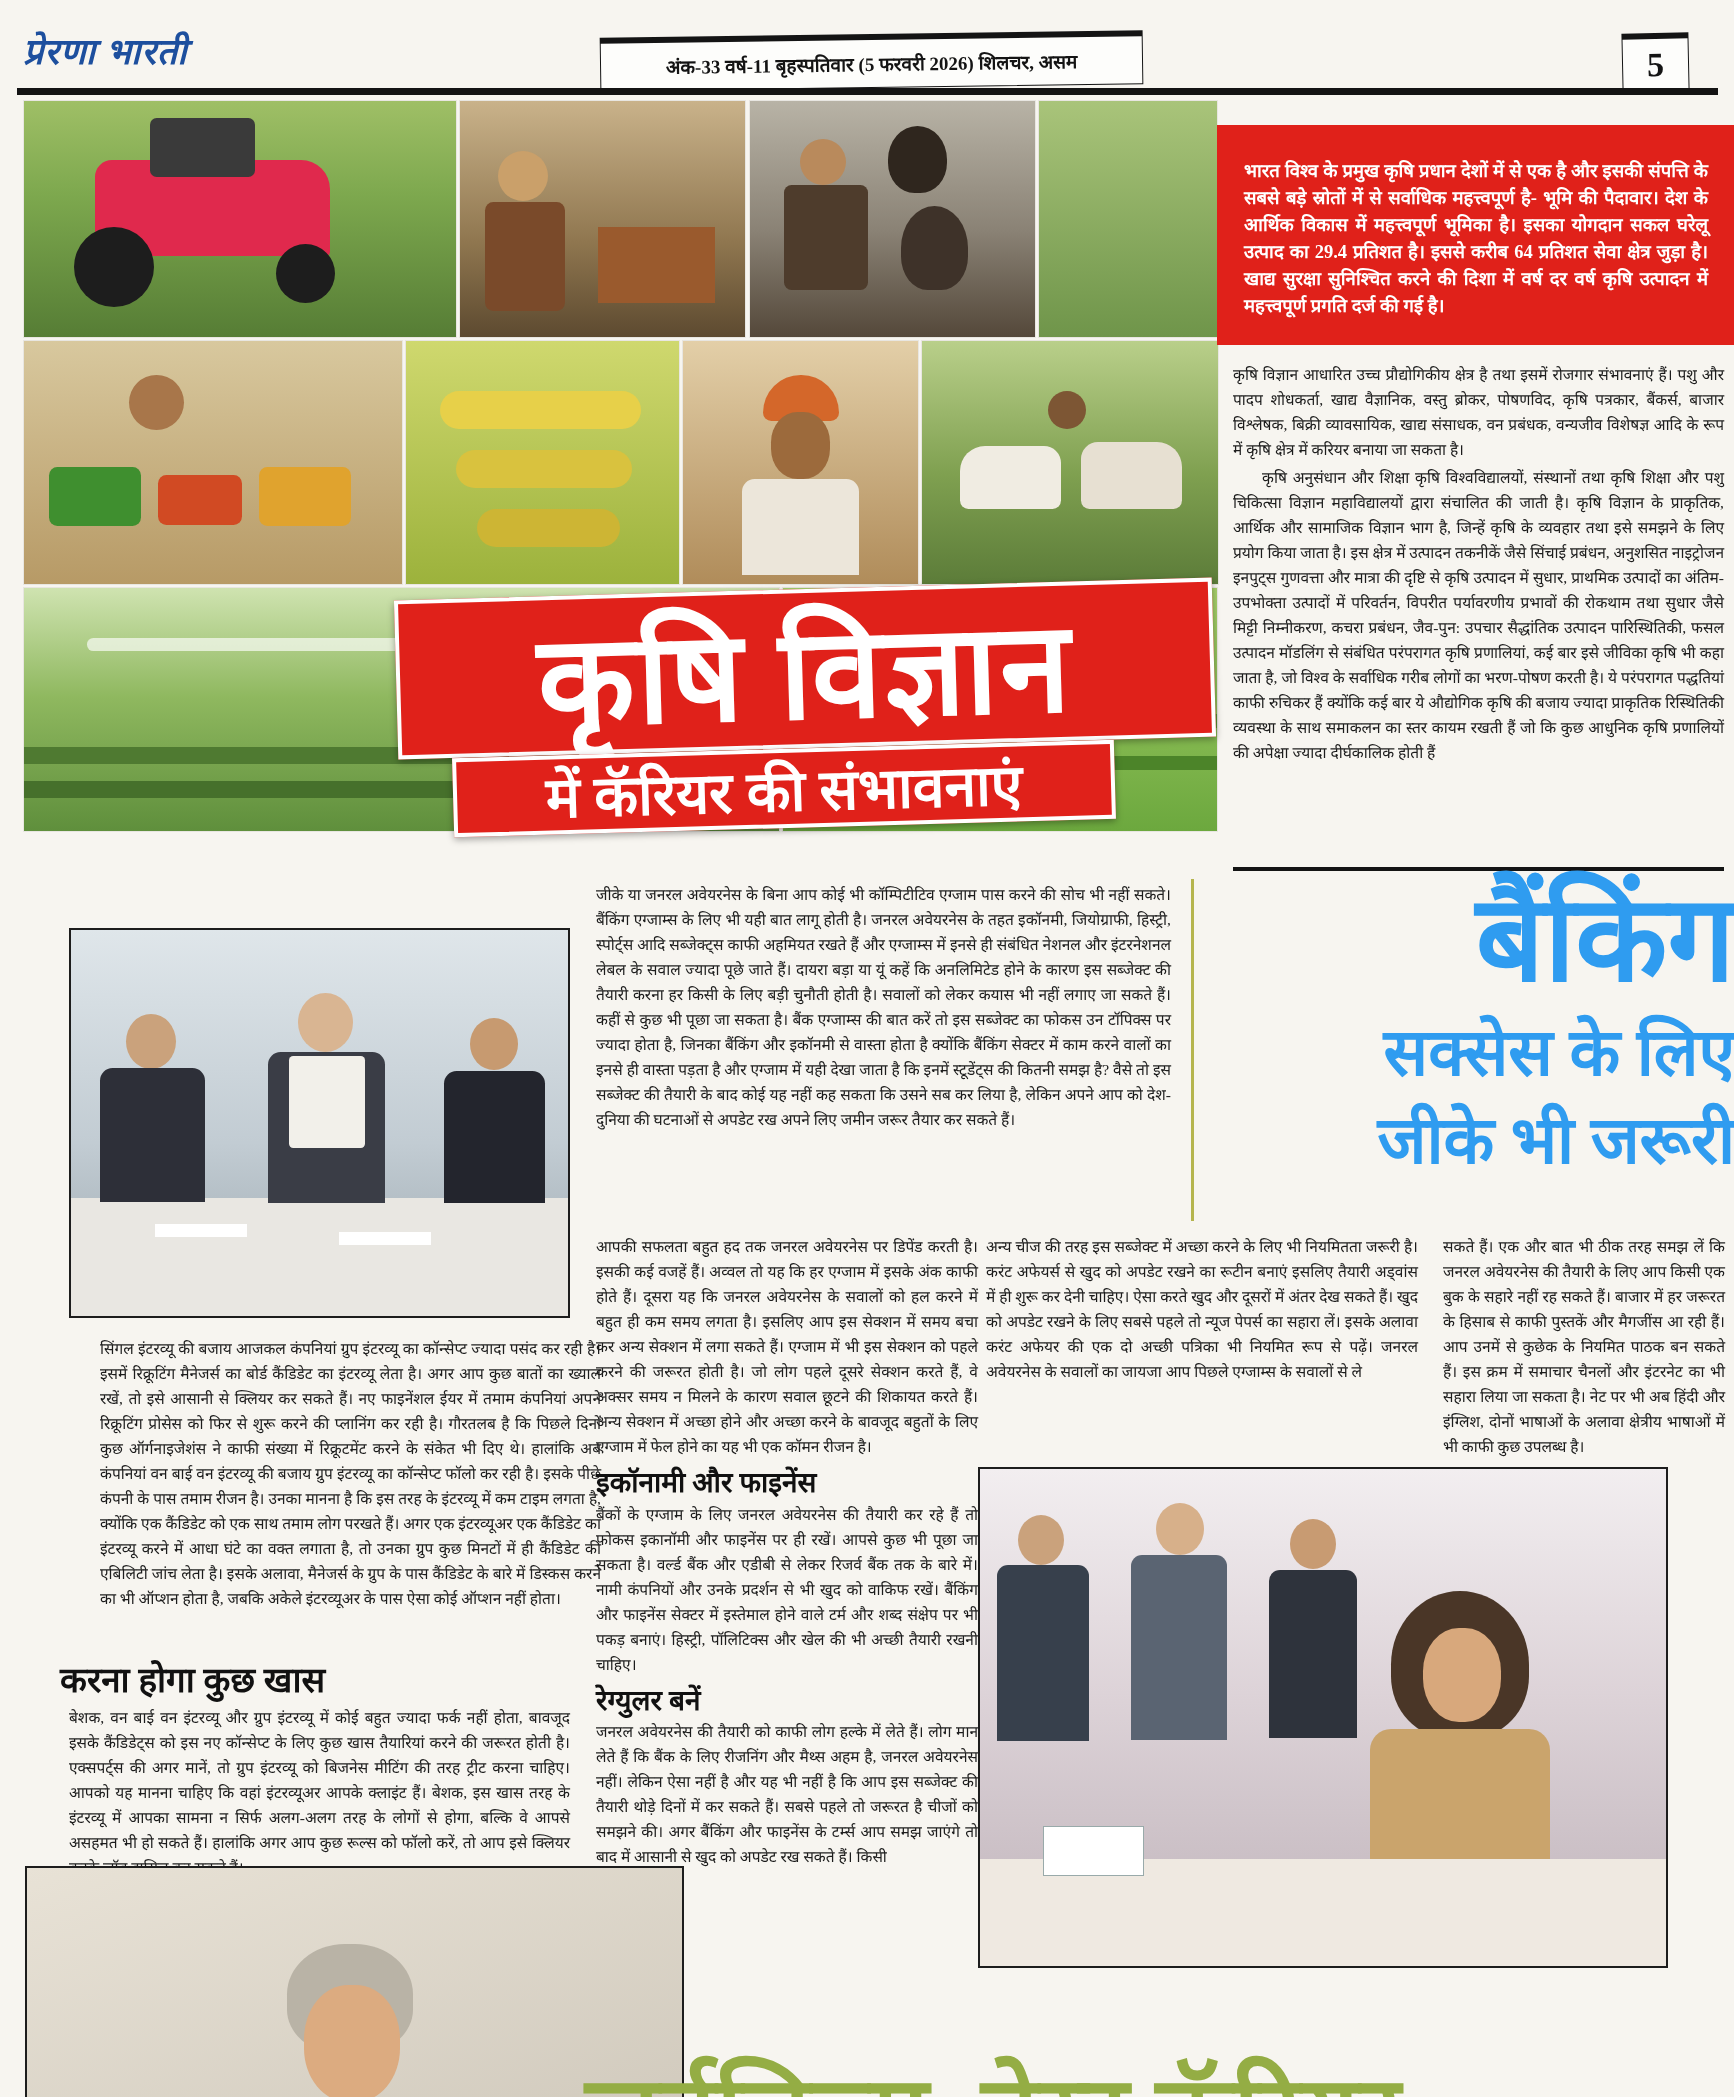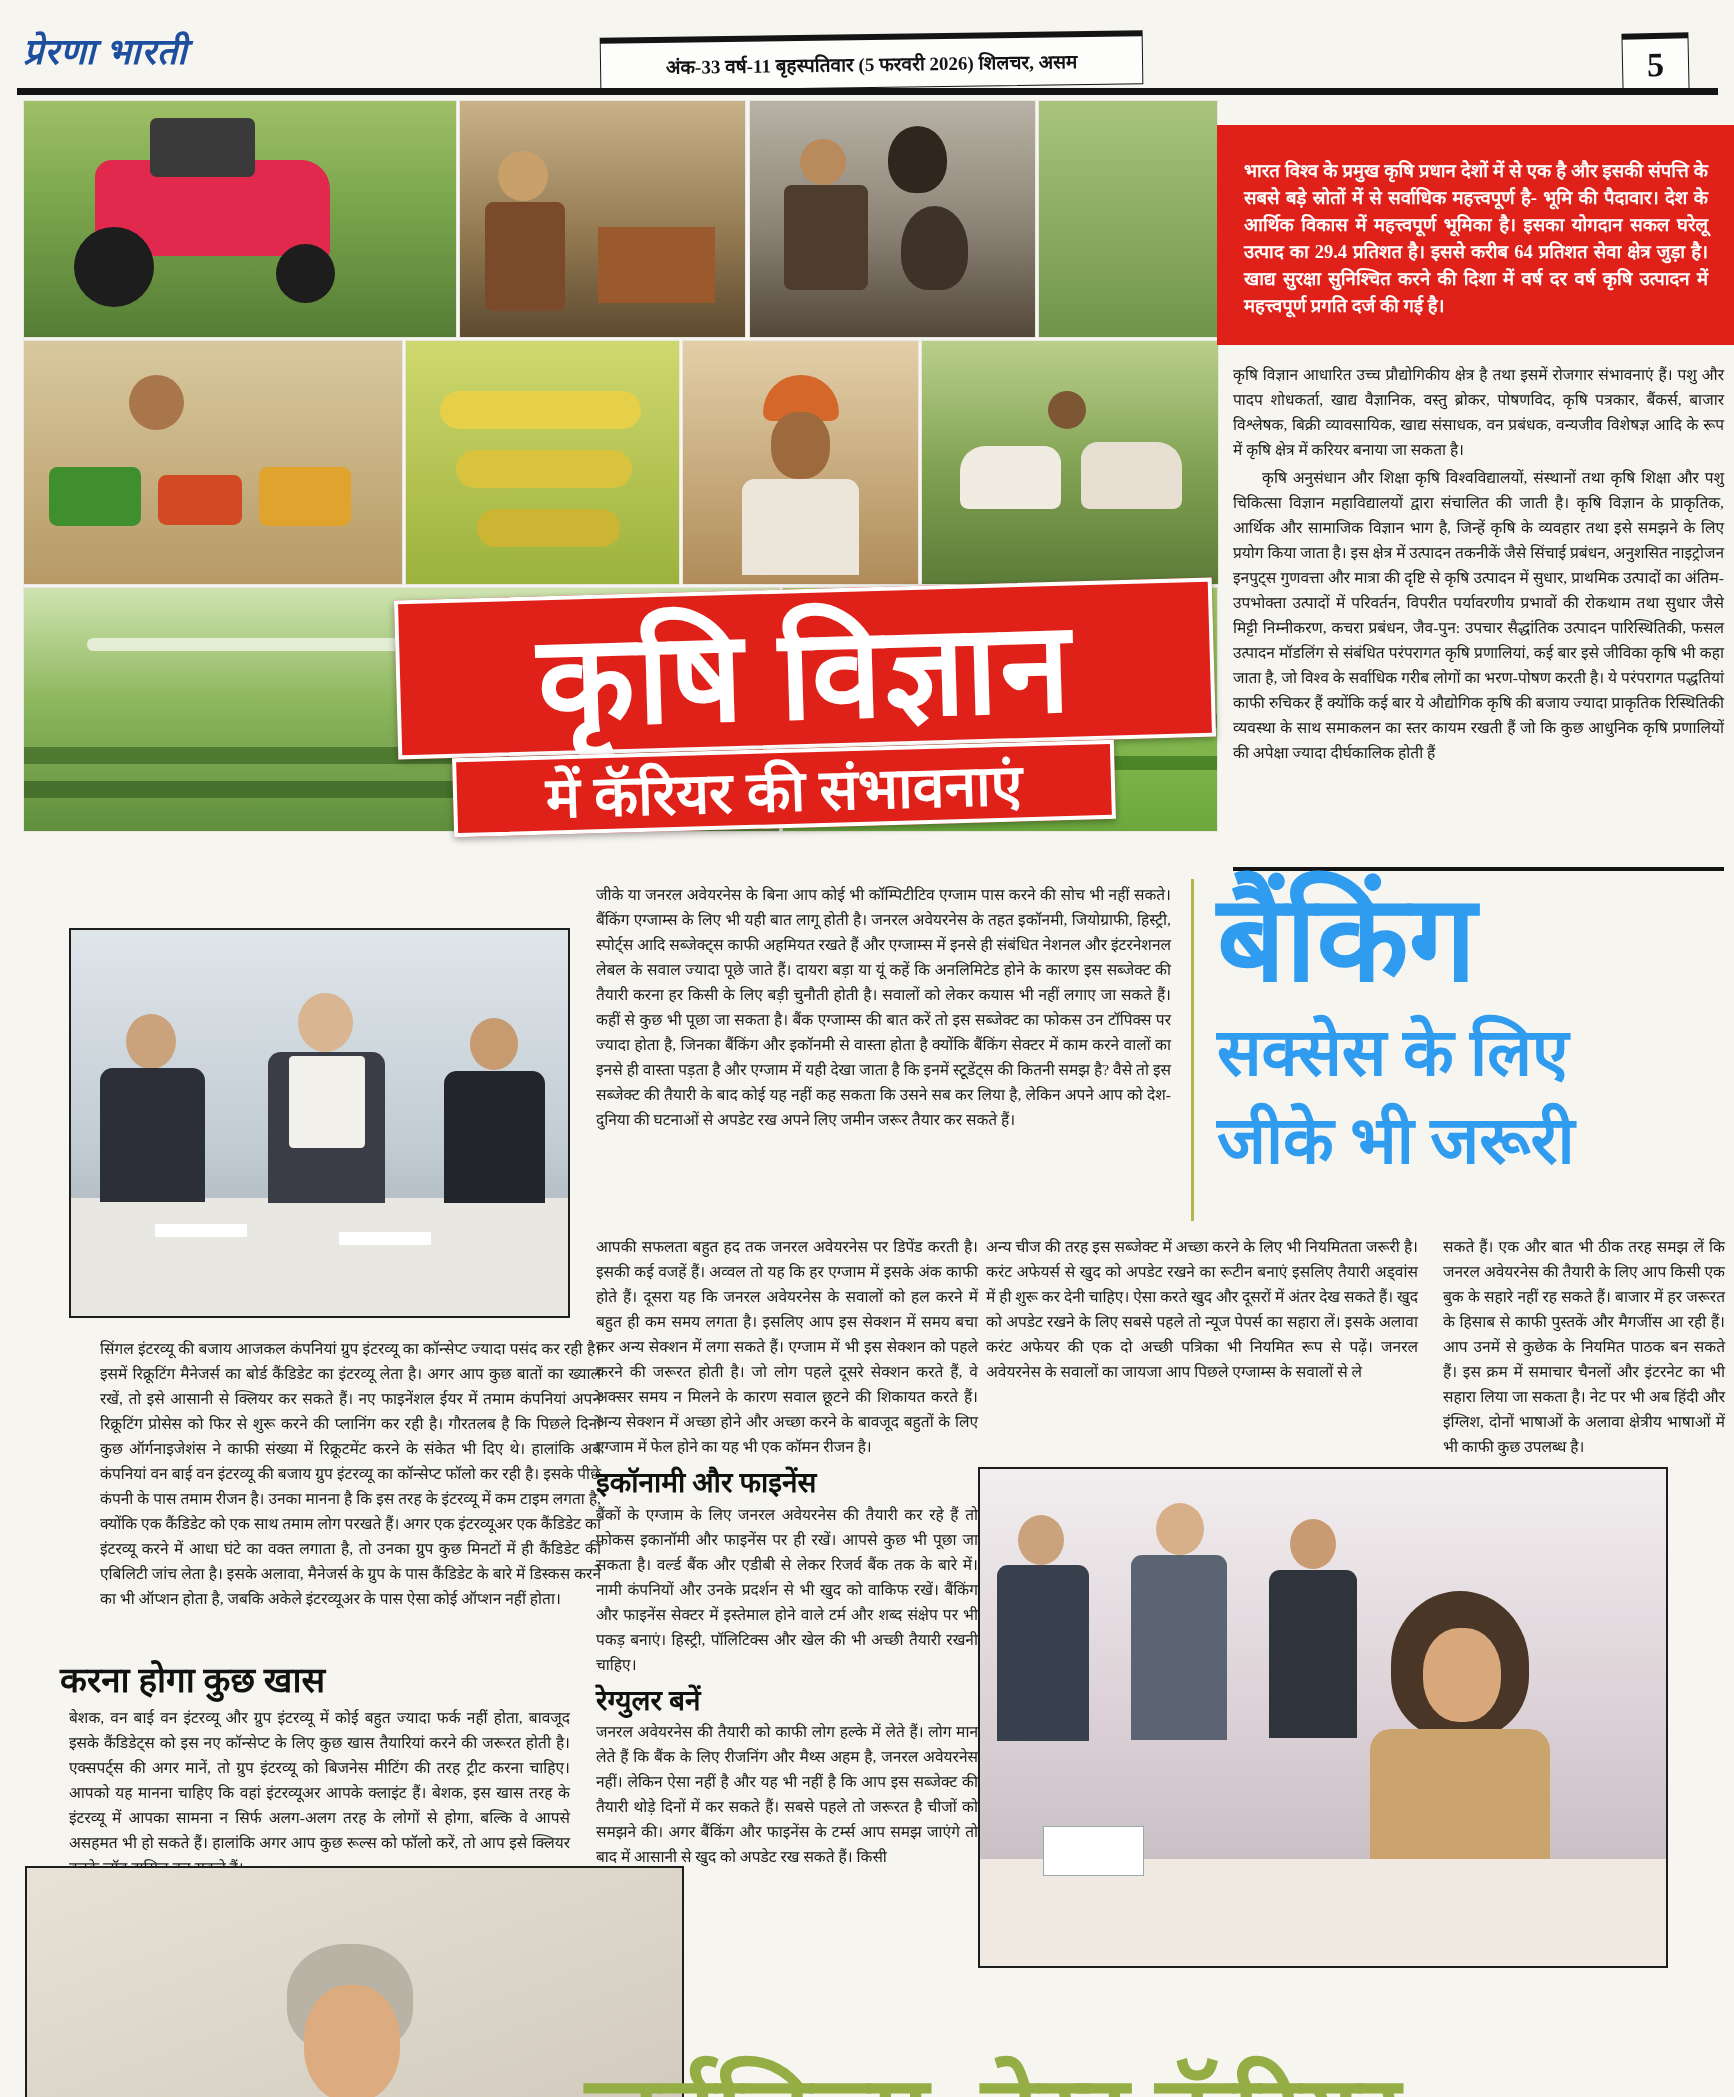--- a/index.html
+++ b/index.html
@@ -22,21 +22,21 @@
   
   .tile{position:absolute;border:0.8px solid #e8e6e1;overflow:hidden;}
   
   .red-banner{background:#e0211a;color:#fff;border:4.2px solid #fff;box-shadow:0 2.5px 7.6px rgba(0,0,0,.35);
     display:flex;align-items:center;justify-content:center;font-weight:bold;}
   #lead-head{font-size:126px;letter-spacing:2.5px;transform:rotate(-1.6deg);}
   #lead-subhead{font-size:57px;transform:rotate(-1.6deg);}
   #red-intro{background:#e0211a;color:#ffffff;font-size:18.5px;line-height:27px;font-weight:bold;
     text-align:justify;padding:33px 27px 25px 27px;}
   
-  .banking{color:#2f9cf0;font-weight:bold;line-height:1.0;}
+  .banking{color:#2f9cf0;font-weight:bold;line-height:1.0;text-align:right;}
   
   #journ-head{font-size:100px;font-weight:bold;color:#94ad44;letter-spacing:0.8px;}
   .vrule-olive{background:#b5b54e;}
   
   .ph{position:absolute;}
   .photo-frame{border:2.5px solid #1d1d1d;}
 </style>
 </head>
 <body>
 

